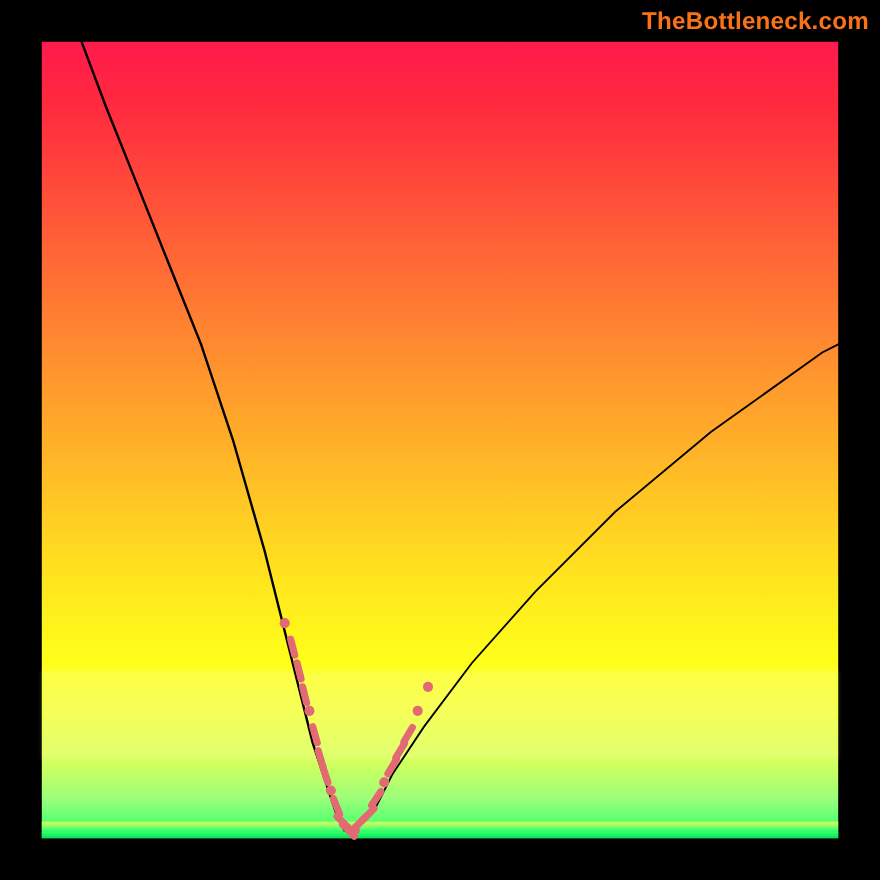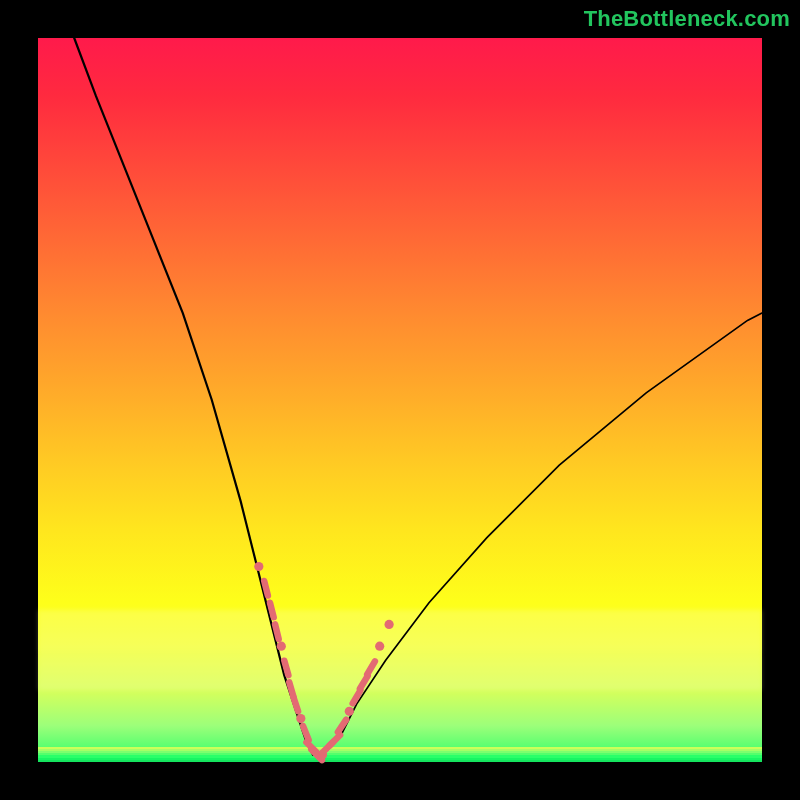--- a/index.html
+++ b/index.html
@@ -14,21 +14,21 @@
   .frame {
     position: relative;
     width: 800px;
     height: 800px;
     background: #000;
   }
   .watermark {
     position: absolute;
     top: 6px;
     right: 10px;
-    color: #22c55e;
+    color: #f97316;
     font-size: 22px;
     font-weight: bold;
     letter-spacing: 0.2px;
     z-index: 10;
   }
   .plot-area {
     position: absolute;
     left: 38px;
     top: 38px;
     width: 724px;

